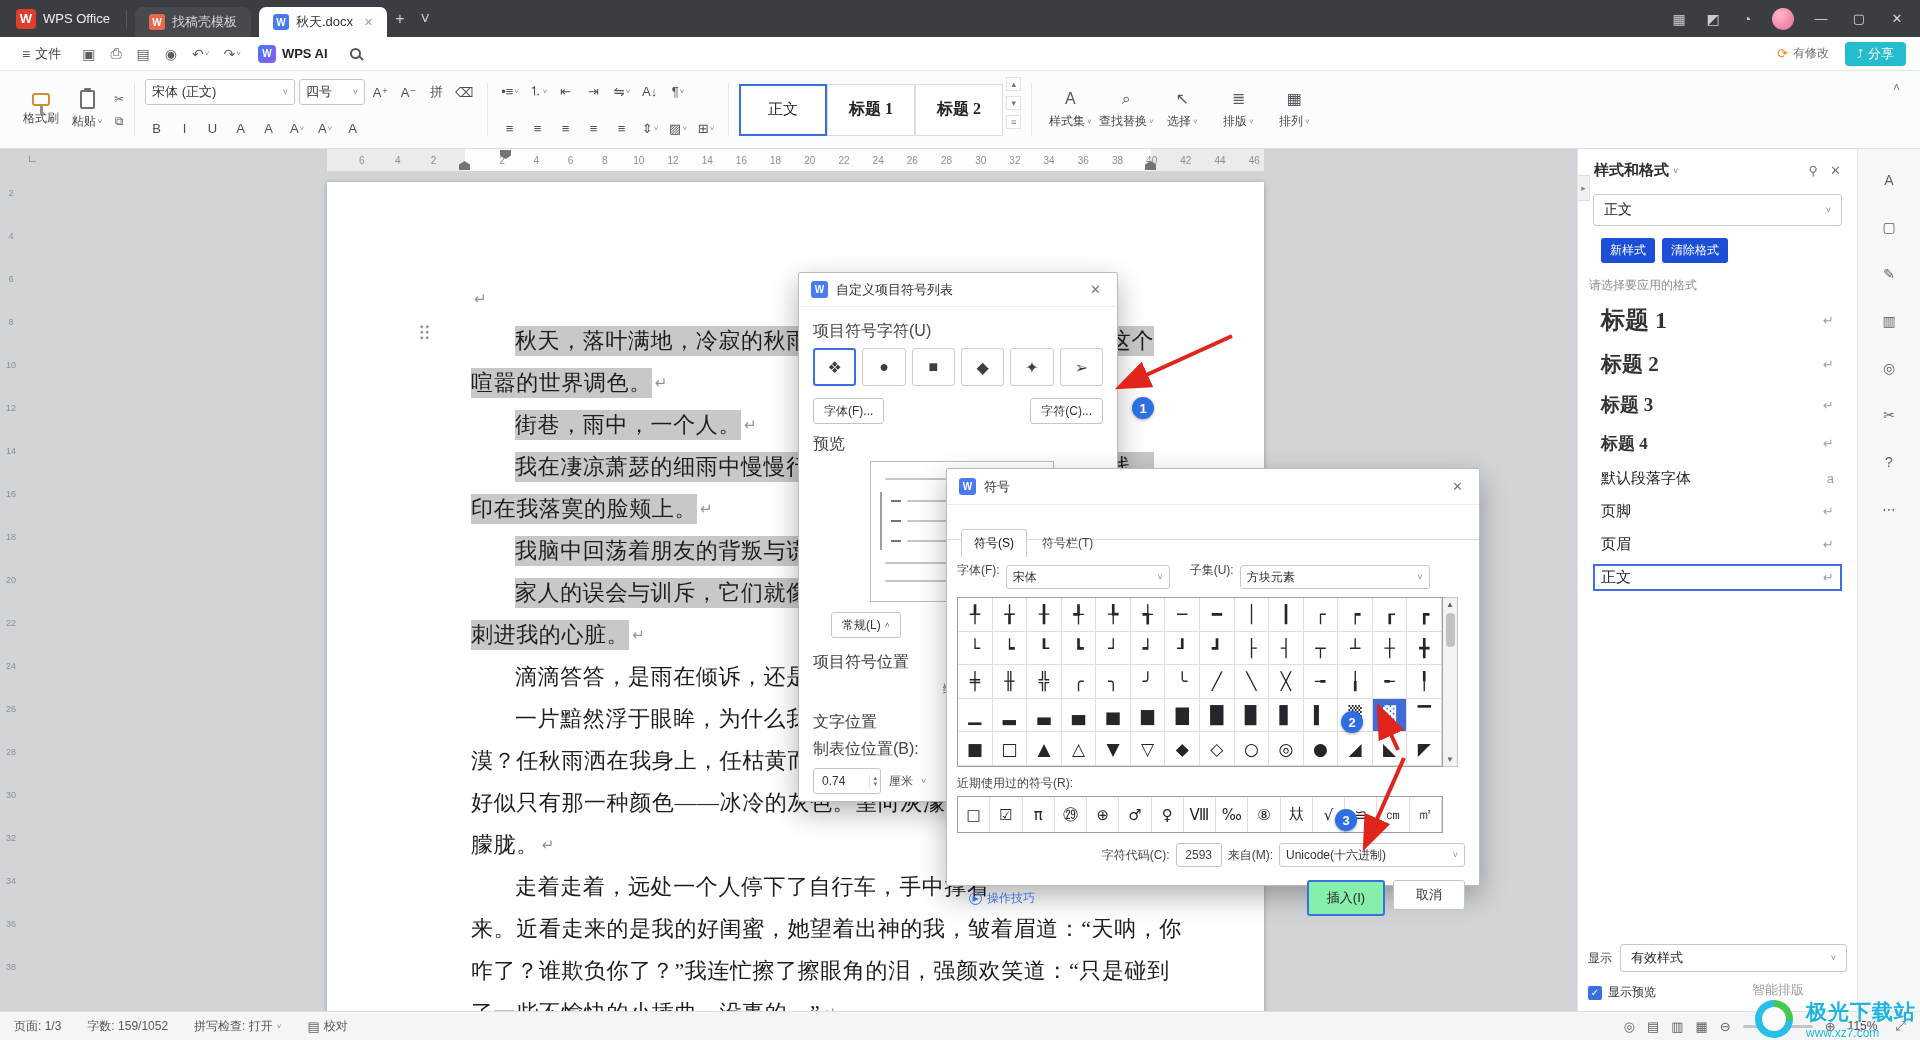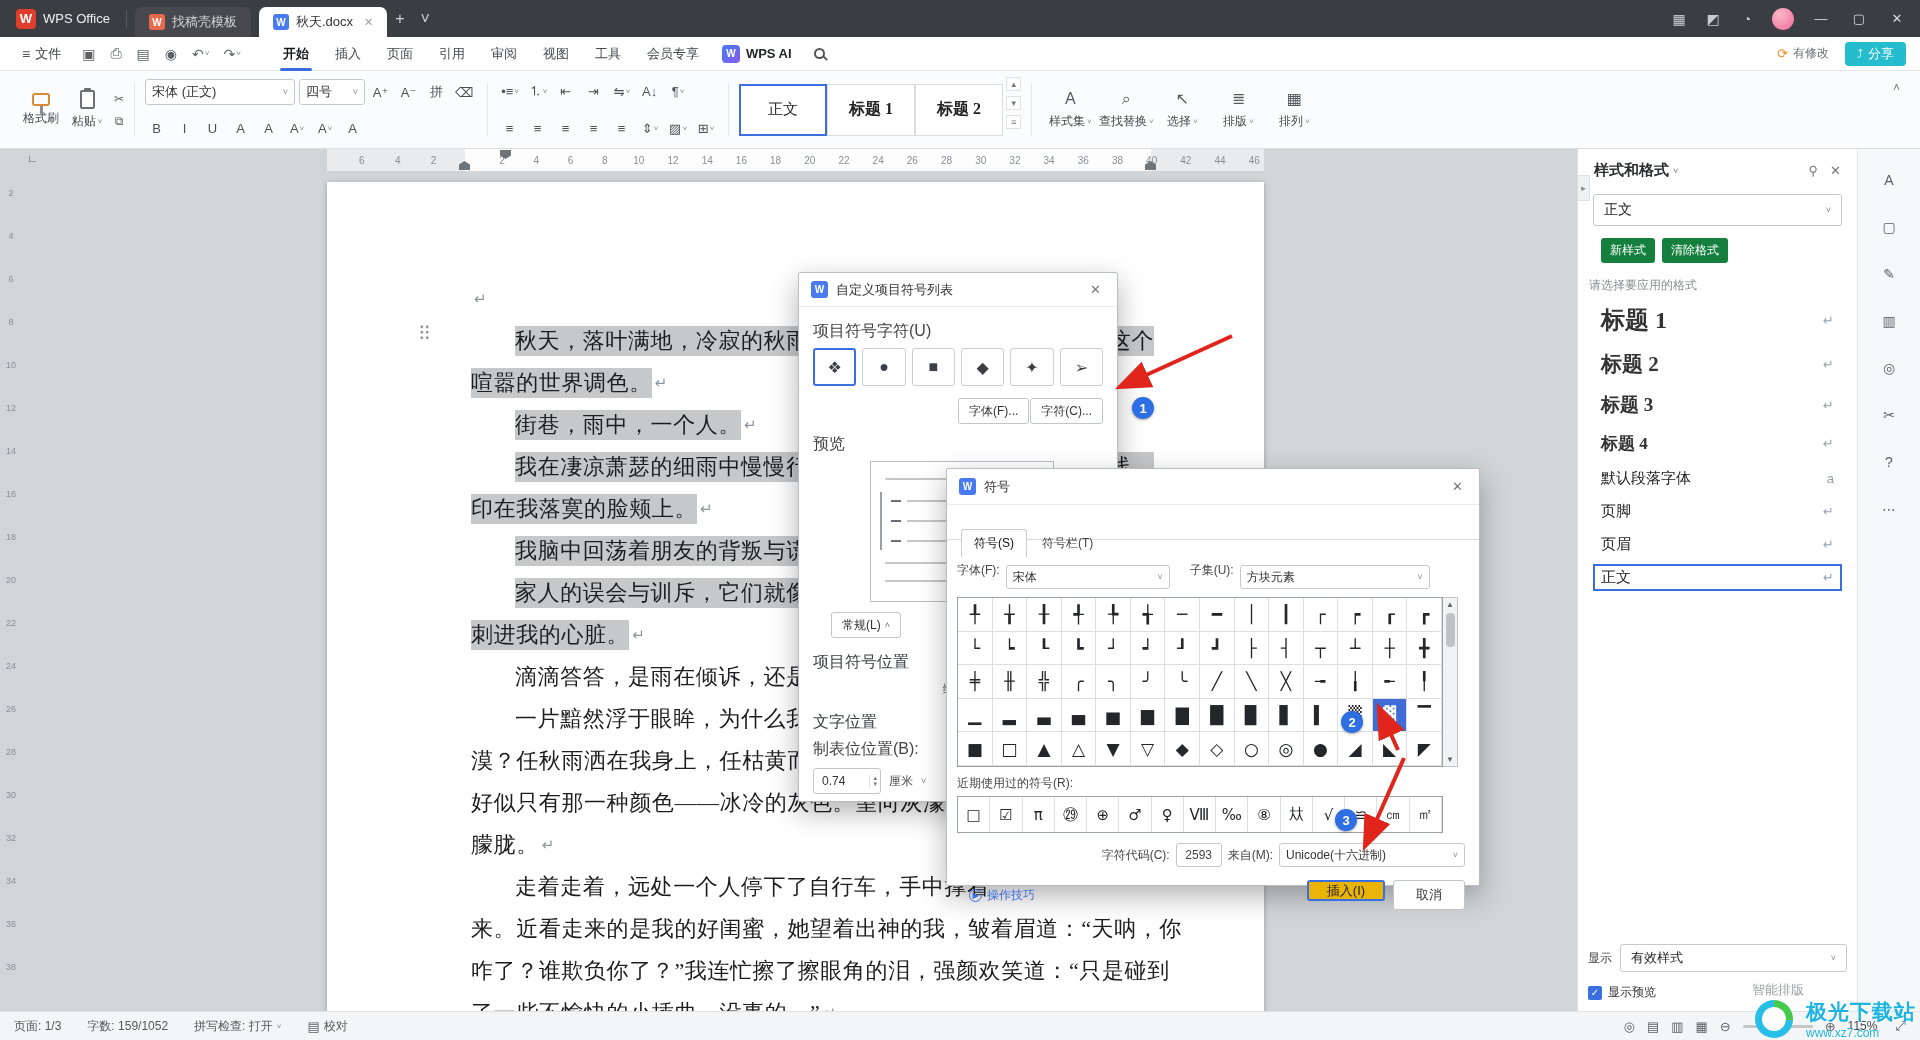--- a/index.html
+++ b/index.html
@@ -115,21 +115,21 @@
   .dlg-title-text { font-size:13px; color:#333; }
   .dlg-close { margin-left:auto; color:#777; font-size:13px; padding:2px 4px; }
   .dbtn { border:1px solid #c3c6c9; background:#fff; border-radius:3px; height:26px; padding:0 10px; font-size:12px; color:#333; font-family:inherit; display:inline-flex; align-items:center; gap:4px; }
 
   .dlg-bullet { left:798px; top:272px; width:320px; height:530px; z-index:10; }
   .dlg-bullet .dlg-body { padding:10px 14px; position:relative; }
   .bd-label { font-size:16px; color:#444; margin:4px 0 6px; }
   .bullet-row { display:flex; gap:6px; }
   .bullet-btn { width:44px; height:38px; border:1px solid #c9ccd0; background:#fff; border-radius:3px; font-size:16px; color:#3c3f44; display:flex; align-items:center; justify-content:center; }
   .bullet-btn.selected { border:2px solid #3b6fe0; }
-  .bd-btnrow { display:flex; justify-content:flex-end; gap:1px; margin:12px 0 10px; }
+  .bd-btnrow { display:flex; justify-content:space-between; gap:1px; margin:12px 0 10px; }
   .preview-box { position:relative; margin:4px 0 10px 57px; width:184px; height:141px; border:1px solid #b9bcc0; background:#fff; }
   .pv-line { position:absolute; height:2px; background:#c4c6c8; border-radius:1px; }
   .pv-dash { position:absolute; width:10px; height:2px; background:#6d7075; }
   .pv-vbar { position:absolute; left:9px; top:30px; width:2px; height:58px; background:#9aa0a6; }
   .normal-btn { margin-left:18px; }
   .normal-btn .upchev { font-size:9px; color:#777; }
   .bd-label.sec { margin-top:14px; color:#3c3f43; }
   .indent-row { margin:8px 0 0 130px; font-size:12px; color:#444; }
   .spin-row { display:flex; align-items:center; gap:8px; margin-top:8px; }
   .spinner { width:68px; height:26px; border:1px solid #c3c6c9; border-radius:3px; display:flex; align-items:center; justify-content:space-between; padding-left:8px; font-size:12px; }
@@ -158,37 +158,37 @@
   .recent-label { font-size:12px; color:#444; margin:8px 0 4px; }
   .recent-row { width:486px; height:37px; border:1px solid #9aa0a6; display:grid; grid-template-columns:repeat(15,1fr); }
   .recent-cell { border-right:1px solid #dcdee0; display:flex; align-items:center; justify-content:center; font-size:15px; color:#24262a; font-family:"DejaVu Sans",sans-serif; }
   .code-row { display:flex; align-items:center; gap:6px; margin-top:10px; font-size:12px; color:#444; justify-content:flex-end; padding-right:4px; }
   .code-input { width:46px; height:24px; border:1px solid #c3c6c9; border-radius:3px; display:flex; align-items:center; justify-content:center; font-size:12px; }
   .combo.fromsel { width:186px; height:24px; font-size:12px; }
   .sym-footer { display:flex; align-items:center; margin-top:13px; padding:0 4px; }
   .tips-link { color:#3b6fe0; font-size:12px; display:flex; align-items:center; gap:5px; margin-left:8px; }
   .tips-ico { width:13px; height:13px; border:1px solid #3b6fe0; border-radius:50%; font-size:8px; display:flex; align-items:center; justify-content:center; }
   .sym-footer .btns { margin-left:auto; display:flex; gap:8px; }
-  .btn-insert { width:78px; height:21px; border:2px solid #3b6fe0; border-radius:3px; background:#eab308; font-size:13px; color:#222; display:flex; align-items:center; justify-content:center; }
+  .btn-insert { width:78px; height:36px; border:2px solid #3b6fe0; border-radius:3px; background:#86efac; font-size:13px; color:#222; display:flex; align-items:center; justify-content:center; }
   .btn-cancel { width:72px; height:30px; border:1px solid #c3c6c9; border-radius:3px; background:#fff; font-size:13px; color:#333; display:flex; align-items:center; justify-content:center; }
 
   
   .anno-svg { position:absolute; left:0; top:0; width:1920px; height:1040px; z-index:30; pointer-events:none; }
   .anno-circle { position:absolute; width:22px; height:22px; border-radius:50%; background:#2d6fe3; color:#fff; font-size:13px; font-weight:bold; display:flex; align-items:center; justify-content:center; z-index:31; box-shadow:0 1px 3px rgba(0,0,0,.35); }
 
   
   .sidebar { position:absolute; left:1577px; top:149px; width:280px; bottom:29px; background:#fff; border-left:1px solid #dfe1e3; }
   .sb-header { display:flex; align-items:center; padding:12px 16px 6px; gap:4px; }
   .sb-title { font-size:15px; color:#2c2e32; font-weight:bold; }
   .sb-chev { font-size:9px; color:#777; }
   .sb-hicons { margin-left:auto; display:flex; gap:12px; color:#777; font-size:13px; }
   .sb-combo { margin:8px 15px 0; height:32px; border:1px solid #c6c9cc; border-radius:3px; display:flex; align-items:center; padding:0 10px; font-size:14px; color:#222; }
   .sb-combo .chev { margin-left:auto; }
   .sb-btnrow { display:flex; gap:7px; margin:12px 15px 0 23px; }
-  .sb-chip { background:#15803d; color:#fff; border-radius:3px; font-size:12px; padding:4px 9px; }
+  .sb-chip { background:#1d4ed8; color:#fff; border-radius:3px; font-size:12px; padding:4px 9px; }
   .sb-hint { color:#8a8f94; font-size:12px; margin:14px 15px 6px 11px; }
   .style-list { margin:4px 15px 0; }
   .style-item { display:flex; align-items:center; justify-content:space-between; padding:4px 8px; margin-bottom:6px; }
   .style-item .smark { color:#9aa0a6; font-size:13px; }
   .style-item.h1 .sname { font-family:"Liberation Serif",serif; font-weight:bold; font-size:24px; }
   .style-item.h2 .sname { font-family:"Liberation Serif",serif; font-weight:bold; font-size:21px; }
   .style-item.h3 .sname { font-family:"Liberation Serif",serif; font-weight:bold; font-size:19px; }
   .style-item.h4 .sname { font-family:"Liberation Serif",serif; font-weight:bold; font-size:17px; }
   .style-item.plain .sname { font-size:15px; color:#222; }
   .style-item.selected { outline:2px solid #3b6fe0; outline-offset:-2px; }
@@ -279,47 +279,20 @@
         <span class="dd"></span>
       </span>
       <span class="qicon">
         <span>↶</span>
         <span class="dd">˅</span>
       </span>
       <span class="qicon">
         <span>↷</span>
         <span class="dd">˅</span>
       </span>
-    </div>
-  <div class="menu-tabs">
-
-  <div class="menu-tab selected">
-        <span>开始</span>
-      </div>
-      <div class="menu-tab">
-        <span>插入</span>
-      </div>
-      <div class="menu-tab">
-        <span>页面</span>
-      </div>
-      <div class="menu-tab">
-        <span>引用</span>
-      </div>
-      <div class="menu-tab">
-        <span>审阅</span>
-      </div>
-      <div class="menu-tab">
-        <span>视图</span>
-      </div>
-      <div class="menu-tab">
-        <span>工具</span>
-      </div>
-      <div class="menu-tab">
-        <span>会员专享</span>
-      </div>
     </div>
   <div class="wps-ai">
     <span class="ai-logo">W</span>
     <span>WPS AI</span>
   </div>
   <span class="mag"></span>
   <div class="mb-spacer"></div>
   <div class="modified">
     <span class="mod-ico">⟳</span>
     <span>有修改</span>

